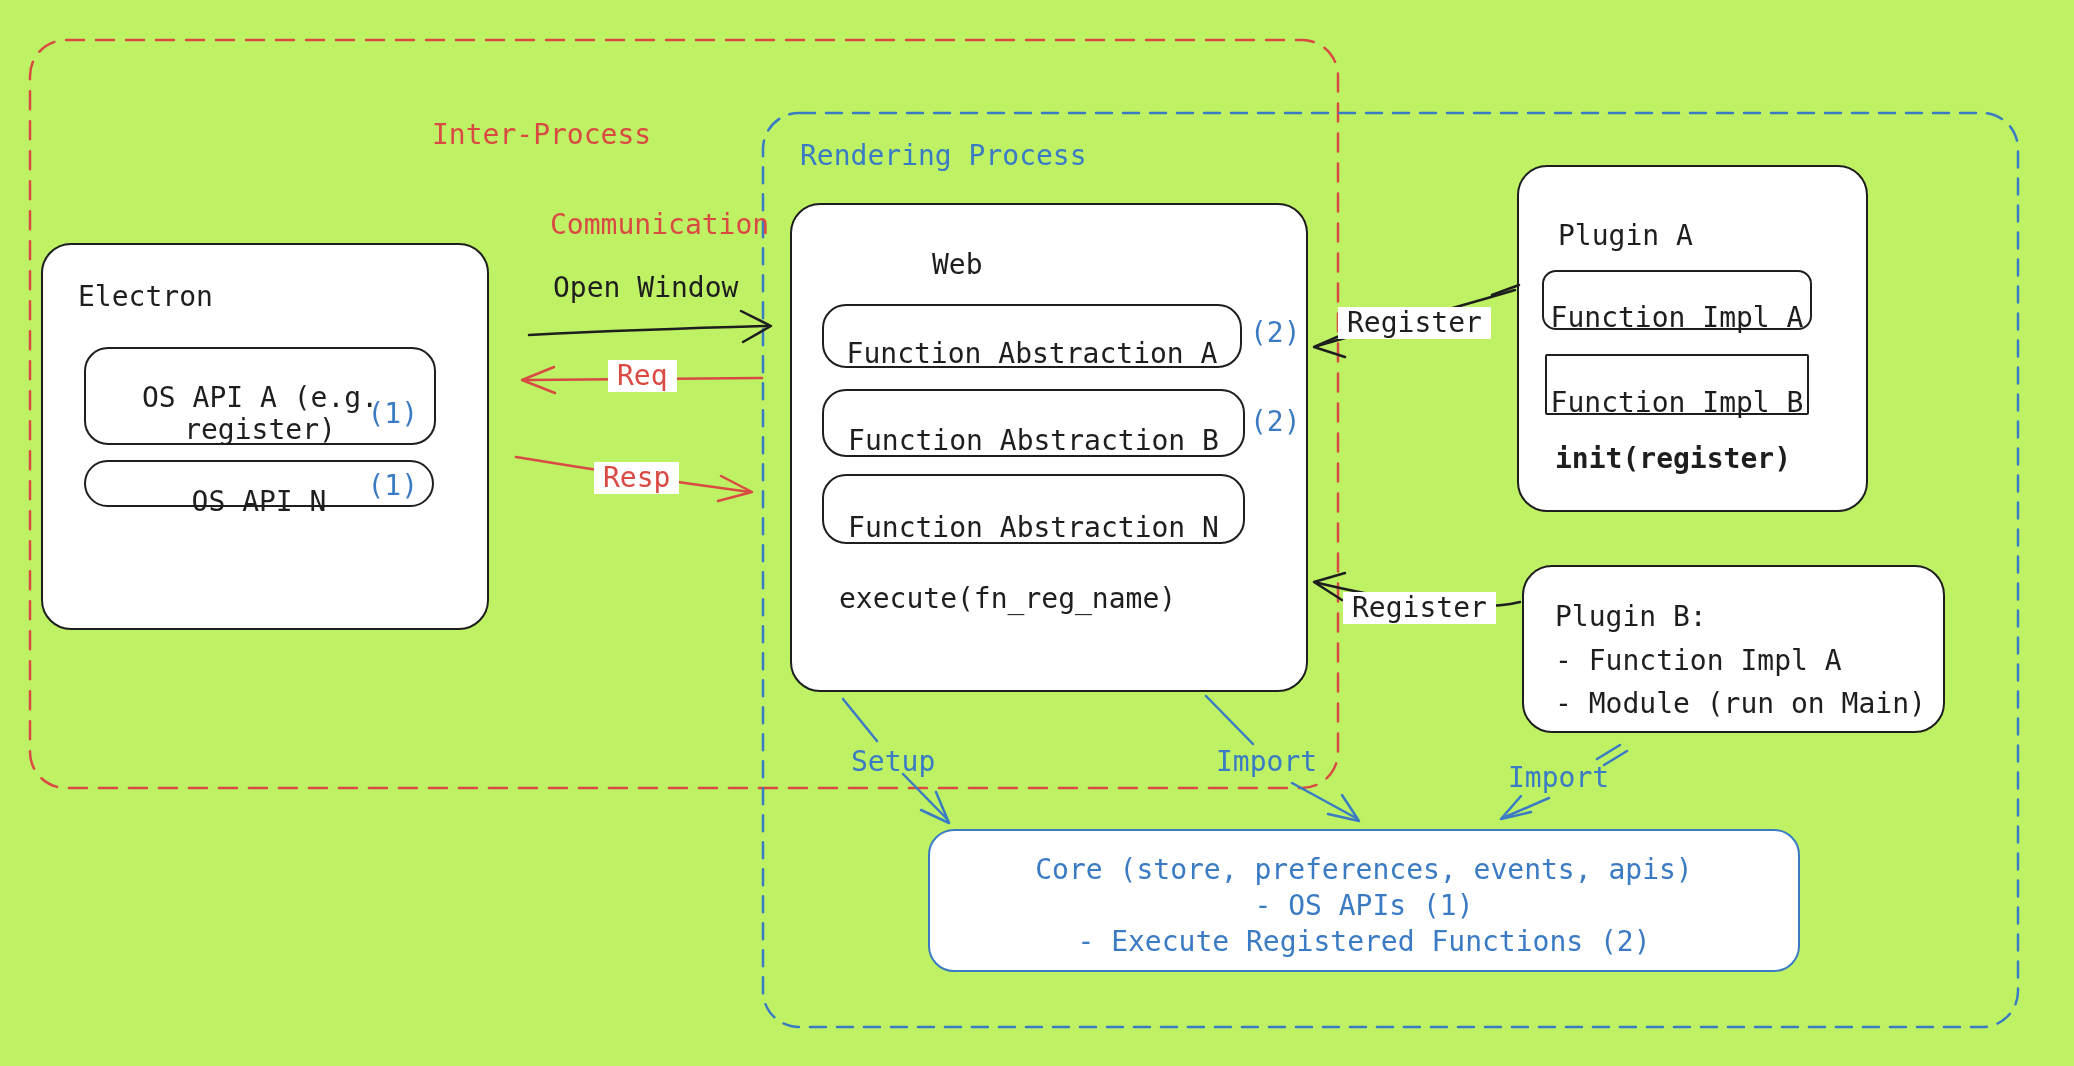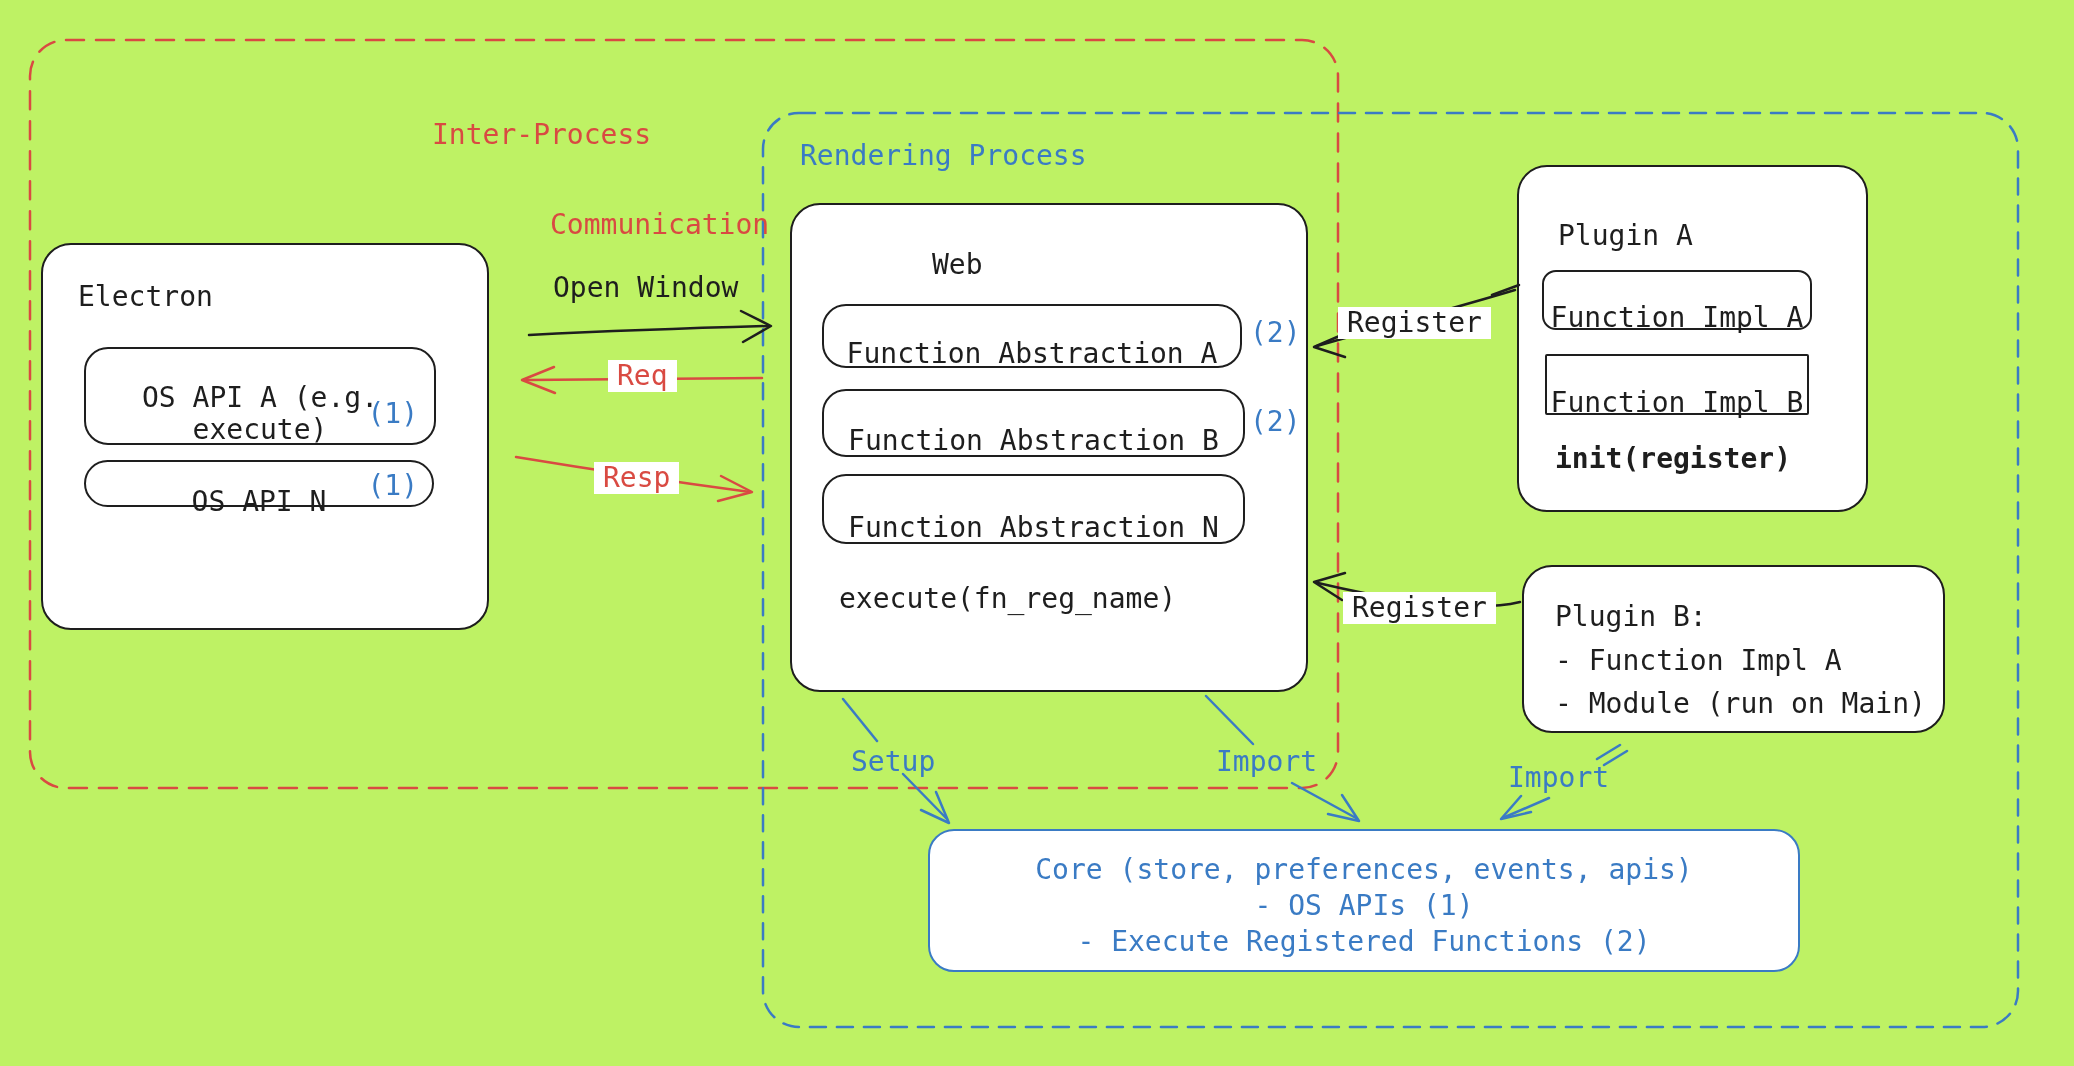--- a/index.html
+++ b/index.html
@@ -66,21 +66,21 @@
   </svg>
 
   <div class="lbl red-t" style="left:432px;top:112px;line-height:45px;"><span>Inter-Process</span><br>
        <span>Communication</span></div>
   <div class="lbl blue-t" style="left:800px;top:140px;">Rendering Process</div>
 
   <div class="box r-big" style="left:41px;top:243px;width:448px;height:387px;">
     <div class="lbl ink-t" style="left:35px;top:36px;">Electron</div>
     <div class="box r-sm" style="left:41px;top:102px;width:352px;height:98px;">
       <div class="rowtext" style="top:18px;">OS API A (e.g.</div>
-      <div class="rowtext" style="top:50px;">execute)</div>
+      <div class="rowtext" style="top:50px;">register)</div>
       <div class="badge" style="right:16px;bottom:14px;">(1)</div>
     </div>
     <div class="box r-sm" style="left:41px;top:215px;width:350px;height:47px;">
       <div class="rowtext" style="top:9px;">OS API N</div>
       <div class="badge" style="right:14px;top:9px;">(1)</div>
     </div>
   </div>
 
   <div class="box r-big" style="left:790px;top:203px;width:518px;height:489px;">
     <div class="lbl ink-t" style="left:140px;top:44px;">Web</div>

